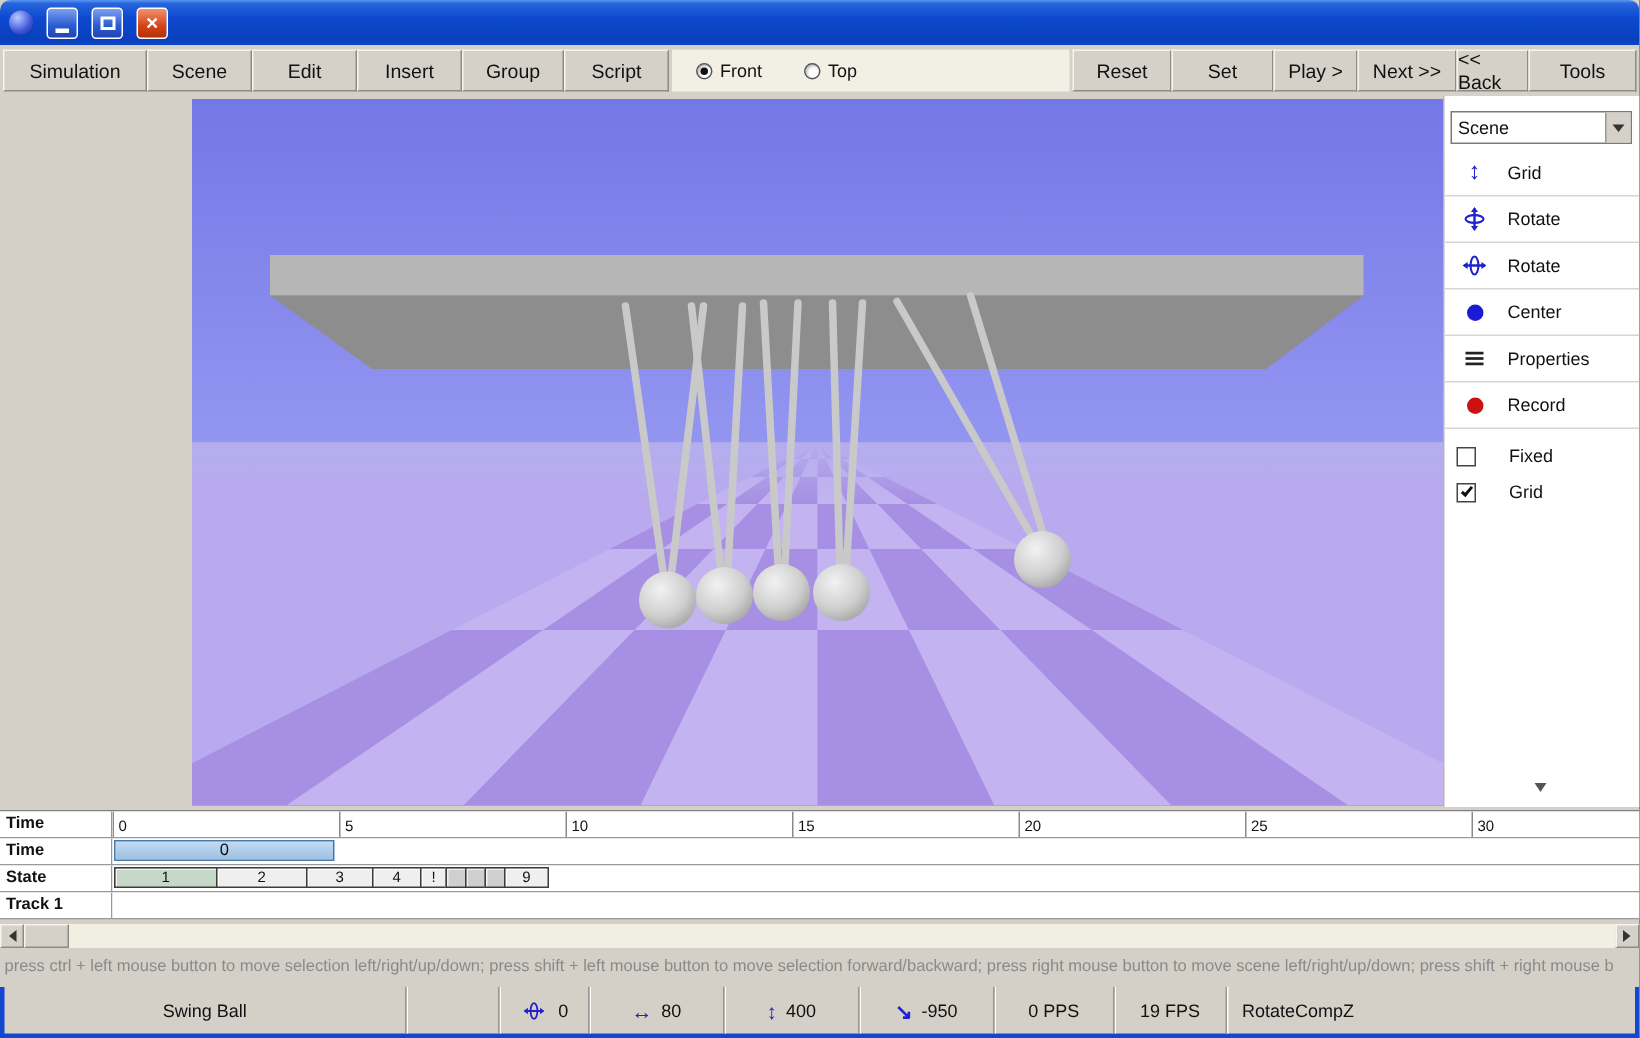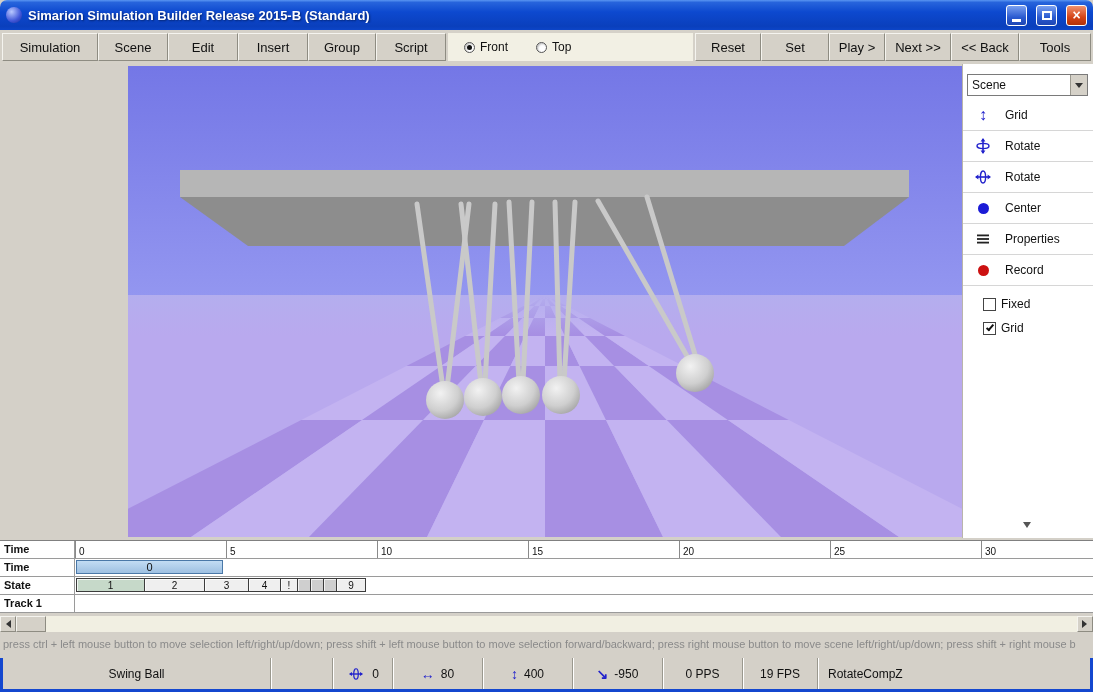--- a/index.html
+++ b/index.html
@@ -45,21 +45,21 @@
 .tool-rows{position:absolute;left:0;top:36px;width:100%}
 .tool-row{height:31px;border-bottom:1px solid #d6d6d6;display:flex;align-items:center;padding-left:10px;gap:12px}
 .tool-icon{width:20px;display:flex;align-items:center;justify-content:center;flex:none}
 .char-icon{color:#2222cc;font-weight:bold;font-size:16px;line-height:1}
 .tool-label{font-size:12px;color:#111}
 .dot-icon{width:11px;height:11px;border-radius:50%}
 .dot-blue{background:#1b1bd6}
 .dot-red{background:#cc1111}
 
 .check-rows{position:absolute;left:0;top:228px;width:100%}
-.check-row{height:24px;display:flex;align-items:center;padding-left:20px;gap:5px}
+.check-row{height:24px;display:flex;align-items:center;padding-left:8px;gap:22px}
 .checkbox{width:13px;height:13px;background:#fff;border:1px solid #444;display:flex;align-items:center;justify-content:center;flex:none}
 .checkmark{width:4px;height:8px;border-right:2px solid #111;border-bottom:2px solid #111;transform:rotate(40deg);margin-bottom:2px}
 .check-label{font-size:12px;color:#111}
 .panel-scroll{position:absolute;left:60px;bottom:6px;width:0;height:0;border:4px solid transparent;border-top:6px solid #555}
 
 
 .timeline{position:absolute;top:540px;left:0;width:100%;background:#fff;border-top:1px solid #808080}
 .tl-row{position:relative;height:18px;border-bottom:1px solid #9a9a9a;display:flex}
 .tl-label{width:75px;flex:none;border-right:1px solid #9a9a9a;font-size:11px;font-weight:bold;color:#111;padding:2px 0 0 4px;background:#fff}
 .tl-content{position:relative;flex:1;background:#fff;overflow:hidden}
@@ -91,21 +91,20 @@
 .sb-icon{color:#2222cc;font-weight:bold;font-size:14px;line-height:1}
 .sb-mode{flex:1;justify-content:flex-start;padding-left:10px}
 </style>
 </head>
 <body>
 
 <div class="window">
 
   <div class="titlebar">
     <div class="app-icon"></div>
-    <div class="title-text">Simarion Simulation Builder Release 2015-B (Standard)</div>
     <div class="win-btn btn-minmax">
         <span class="glyph-min"></span>
       </div>
     <div class="win-btn btn-minmax">
         <span class="glyph-max"></span>
       </div>
     <div class="win-btn btn-close">
         <span>×</span>
       </div>
   </div>
@@ -126,21 +125,21 @@
       </span>
       <span class="radio-opt">
         <span class="radio"></span>
         <span>Top</span>
       </span>
     </div>
     <div class="tb-btn" style="width:66px">Reset</div>
     <div class="tb-btn" style="width:68px">Set</div>
     <div class="tb-btn" style="width:56px">Play &gt;</div>
     <div class="tb-btn" style="width:66px">Next &gt;&gt;</div>
-    <div class="tb-btn" style="width:68px">&lt;&lt; Back</div>
+    <div class="tb-btn" style="width:48px">&lt;&lt; Back</div>
     <div class="tb-btn" style="width:72px">Tools</div>
   </div>
 
   <div class="main">
 
 
     <div class="viewport">
       <svg width="834" height="471" viewBox="0 0 834 471">
         <defs>
           <linearGradient id="sky" x1="0" y1="0" x2="0" y2="1">

